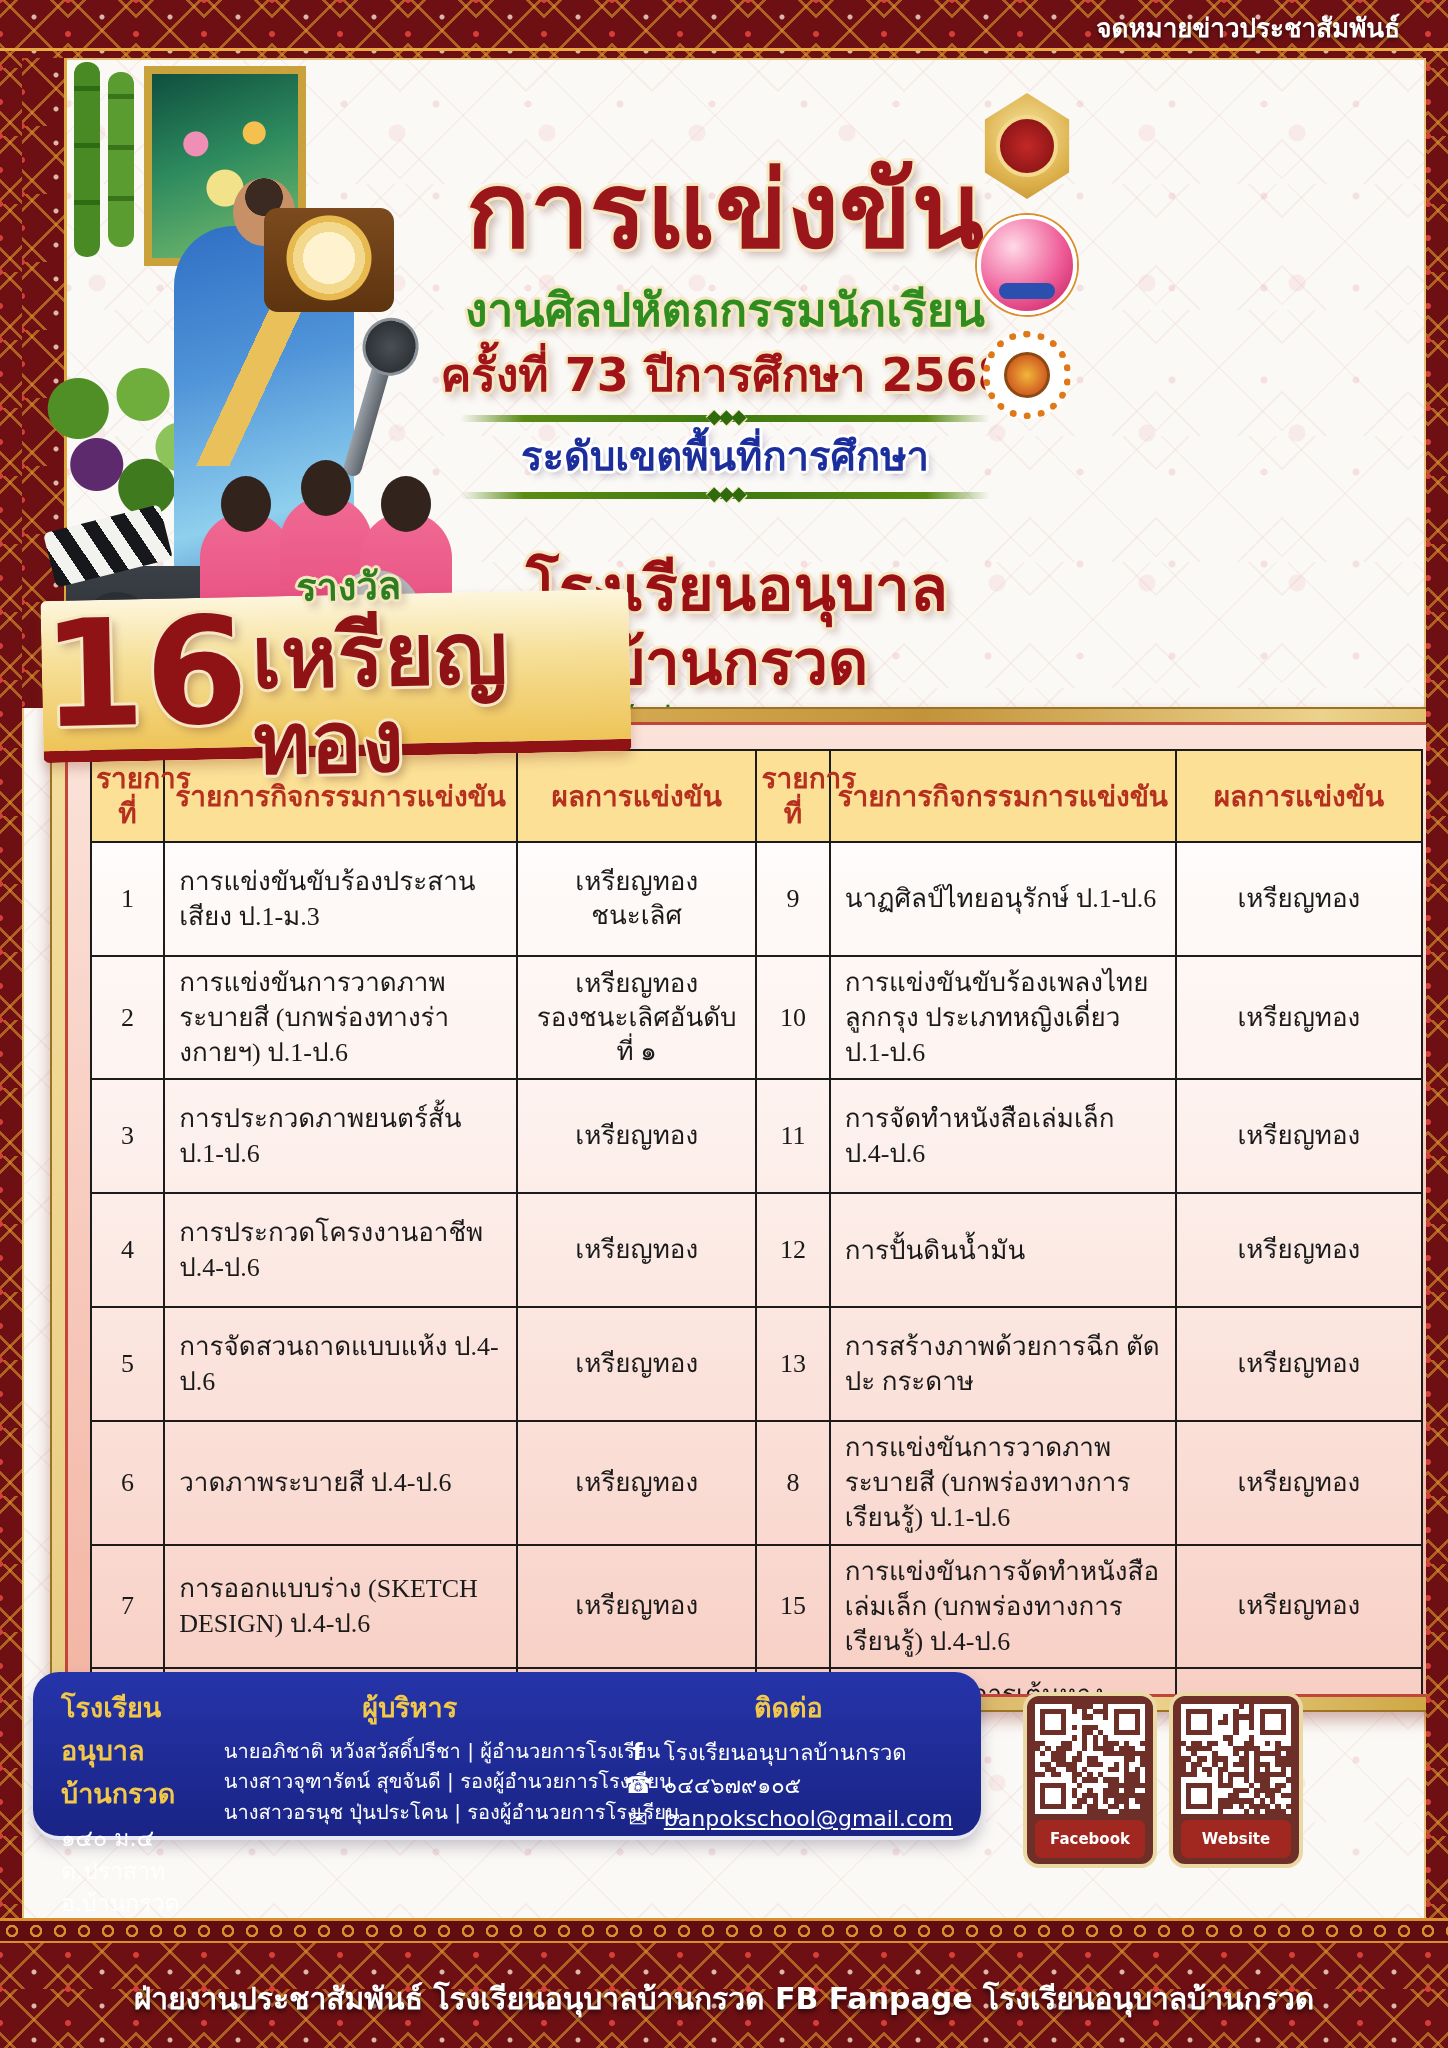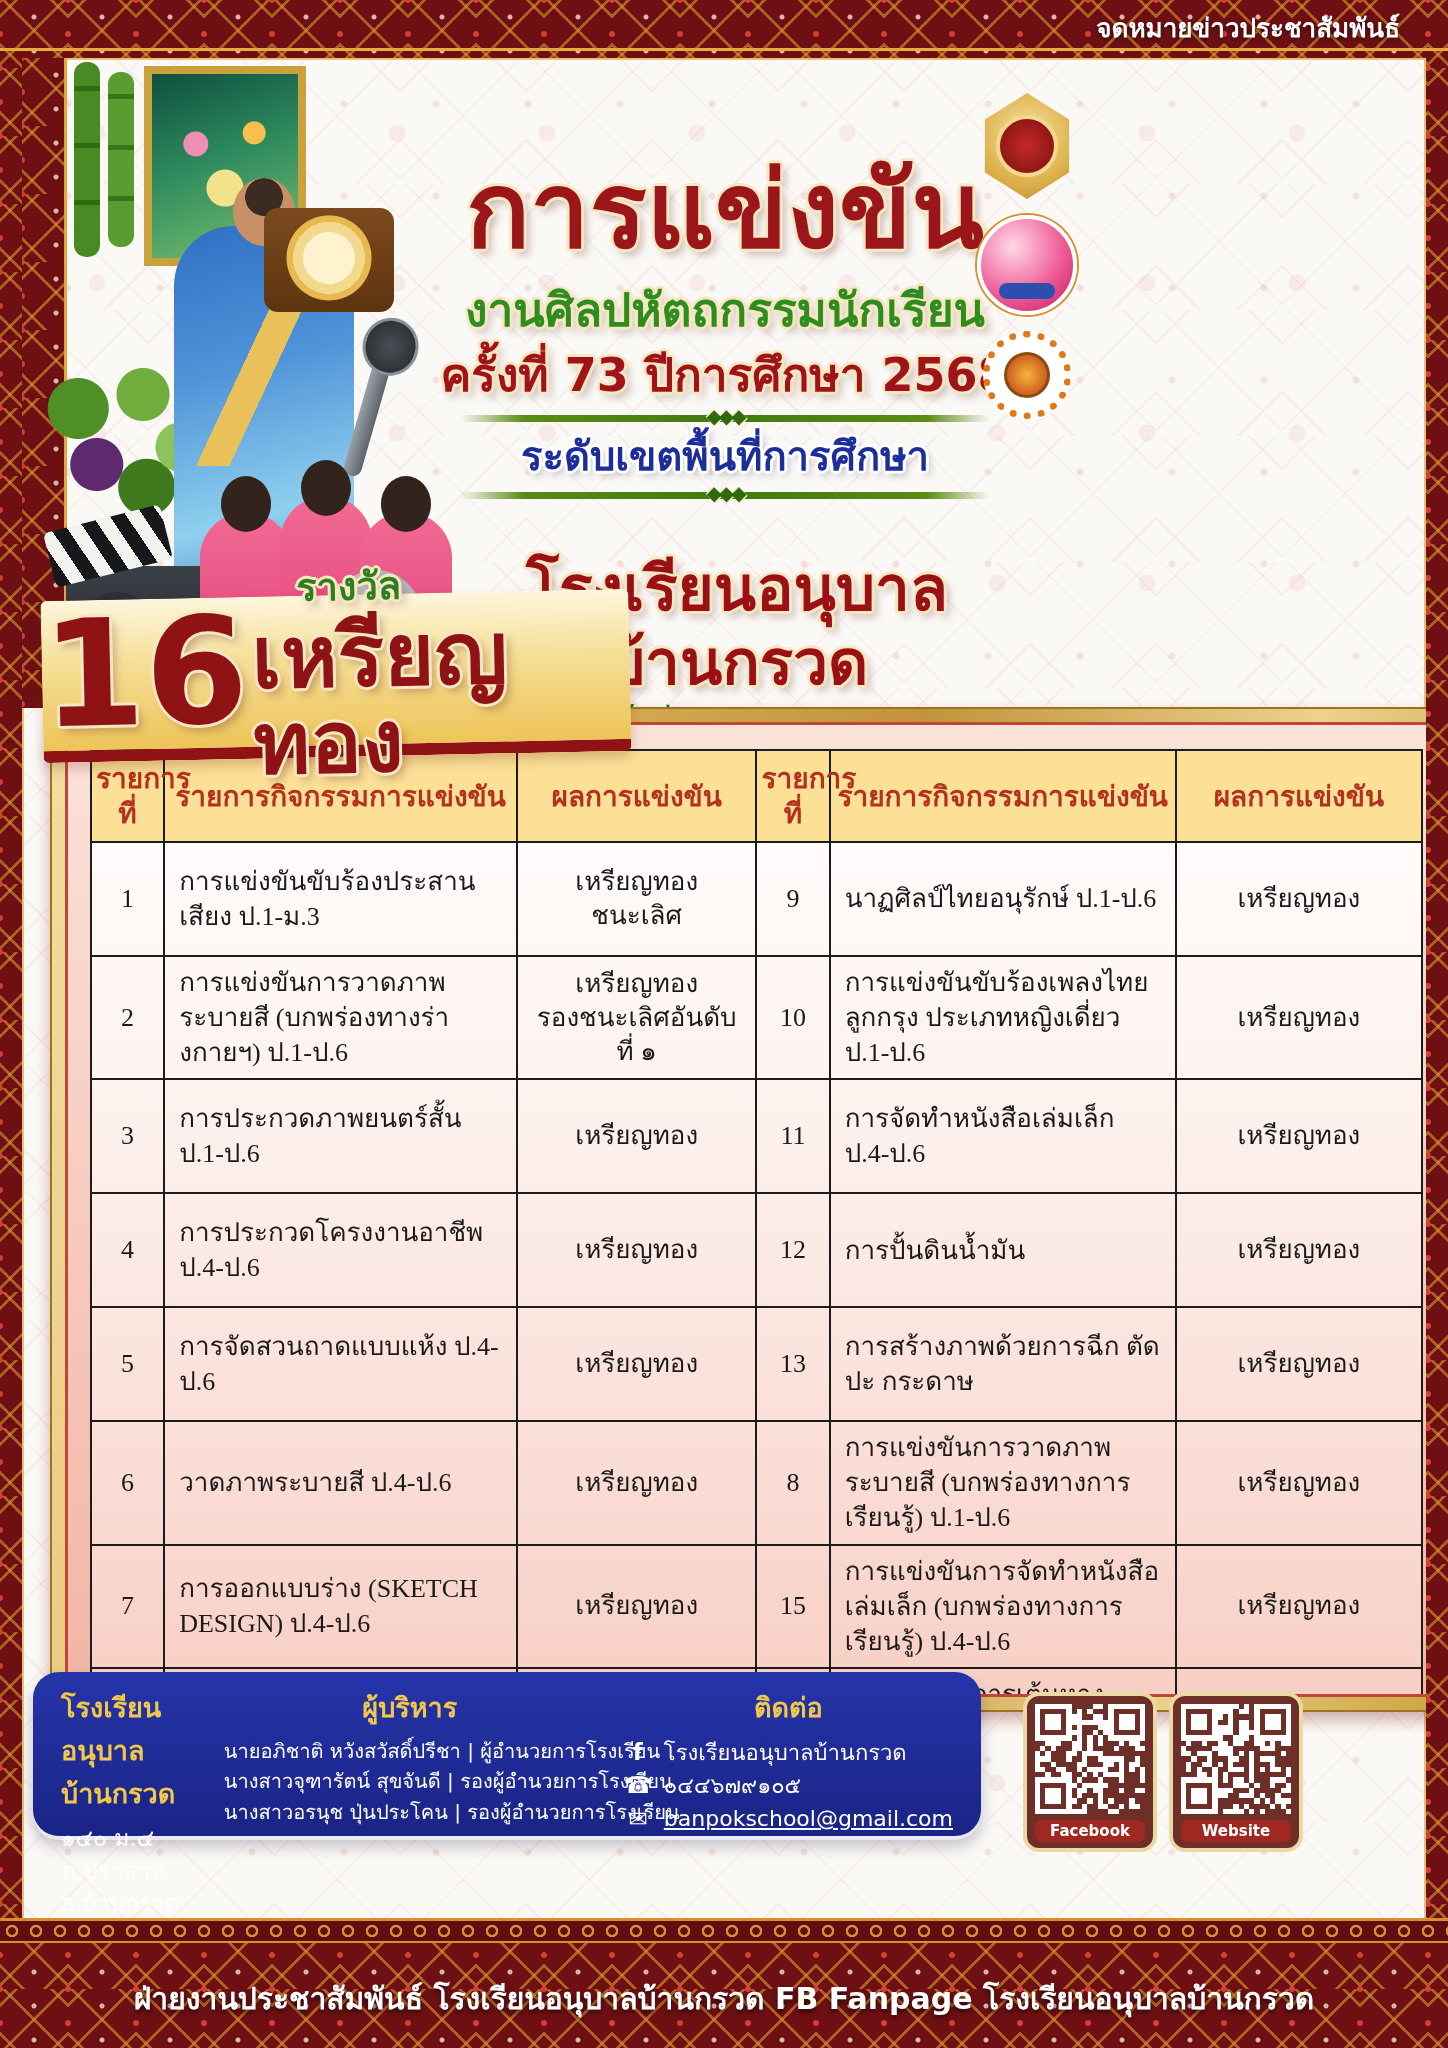--- a/index.html
+++ b/index.html
@@ -212,21 +212,21 @@
   .contact-row { display:flex; align-items:center; gap:12px; color:#fff; font-size:22px; line-height:1.45; }
   .c-icon { width:28px; text-align:center; font-weight:bold; font-size:23px; color:#fff; }
   .email-text { text-decoration:underline; }
   .qr-card { position:absolute; top:20px; width:134px; box-sizing:border-box;
     background:#6d2f28; border:4px solid #ead9a5; border-radius:16px; padding:8px 8px 6px; }
   .qr-card.qr1 { left:990px; } .qr-card.qr2 { left:1136px; }
   .qr-grid { width:110px; height:110px; display:grid;
     grid-template-columns:repeat(21,1fr); grid-template-rows:repeat(21,1fr); }
   .qr-grid span.on { background:#fff; }
   .qr-label { margin-top:6px; background:#a02820; border-radius:7px; color:#fff;
-    font-size:15px; font-weight:bold; text-align:center; padding:2px 0; }
+    font-size:15px; font-weight:bold; text-align:center; padding:10px 0; }
 </style>
 </head>
 <body>
 
 <div class="page thai-pattern">
 
   <div class="masthead thai-pattern">
     <div class="masthead-text">จดหมายข่าวประชาสัมพันธ์</div>
   </div>
 

